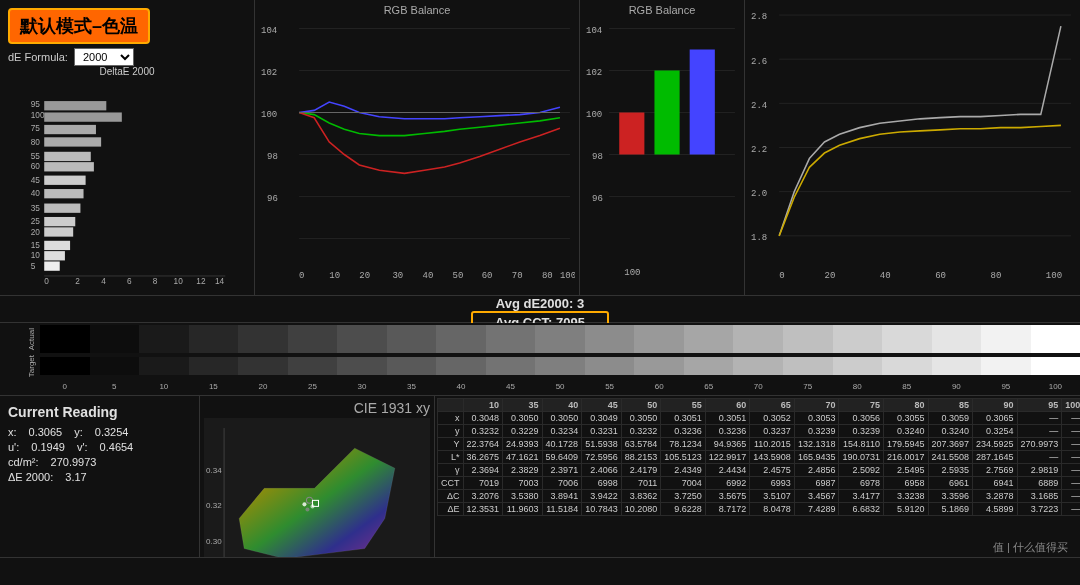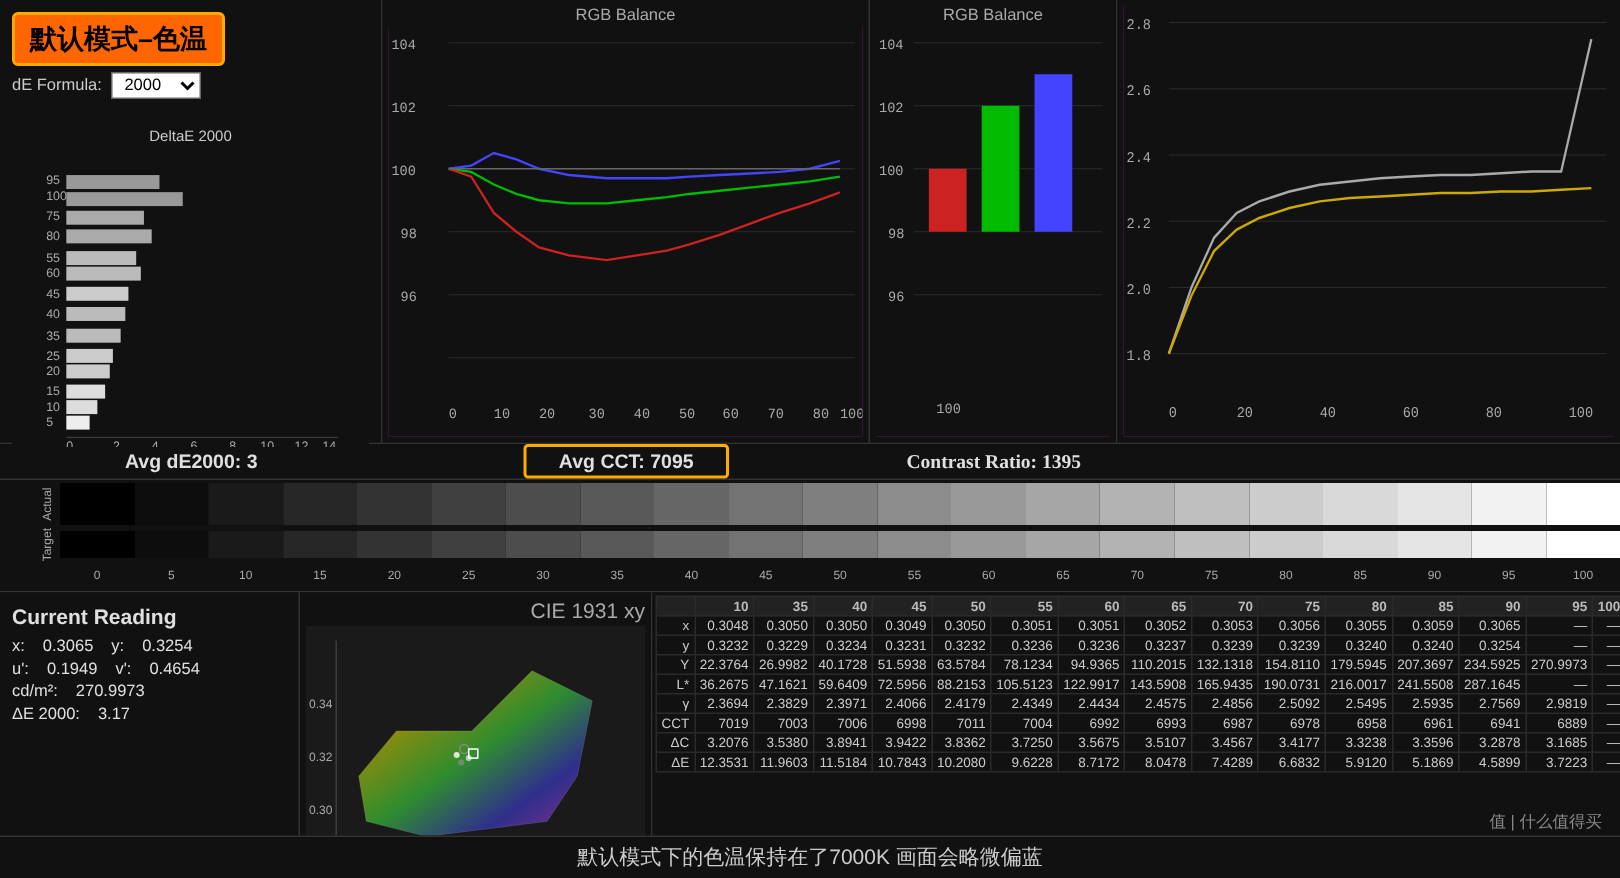--- a/index.html
+++ b/index.html
@@ -48,21 +48,21 @@
       border-right: 1px solid #333;
       padding: 8px;
       display: flex;
       flex-direction: column;
     }
 
     .de-formula-row {
       display: flex;
       align-items: center;
       gap: 6px;
-      margin-bottom: 20px;
+      margin-bottom: 0;
       margin-top: 40px;
     }
 
     .de-formula-label {
       color: #ccc;
       font-size: 11px;
     }
 
     .de-formula-select {
       background: #fff;
@@ -237,21 +237,21 @@
     }
 
     .footer-text {
       color: #ccc;
       font-size: 14px;
     }
 
     
     .avg-bar {
       display: flex;
-      flex-direction: row;
+      flex-direction: column;
       width: 1080px;
       height: 28px;
       background: #111;
       align-items: center;
       border-top: 1px solid #333;
       border-bottom: 1px solid #333;
     }
 
     .avg-item {
       display: flex;
@@ -664,21 +664,21 @@
               <td>0.3239</td>
               <td>0.3240</td>
               <td>0.3240</td>
               <td>0.3254</td>
               <td>—</td>
               <td>—</td>
           </tr>
           <tr>
             <td>Y</td>
             <td>22.3764</td>
-              <td>26.9982</td>
+              <td>24.9393</td>
               <td>40.1728</td>
               <td>51.5938</td>
               <td>63.5784</td>
               <td>78.1234</td>
               <td>94.9365</td>
               <td>110.2015</td>
               <td>132.1318</td>
               <td>154.8110</td>
               <td>179.5945</td>
               <td>207.3697</td>
@@ -775,16 +775,15 @@
               <td>4.5899</td>
               <td>3.7223</td>
               <td>—</td>
           </tr>
         </tbody>
       </table>
     </div>
   </div>
 
   <div class="footer-bar">
-    <span class="footer-text">默认模式下的色温保持在了7000K 画面会略微偏蓝</span>
     <span class="watermark" style="position:absolute;right:12px;">值 | 什么值得买</span>
   </div>
 </div>
 
 </body></html>

